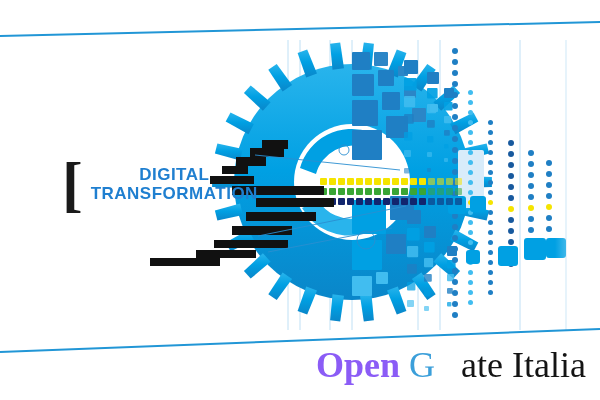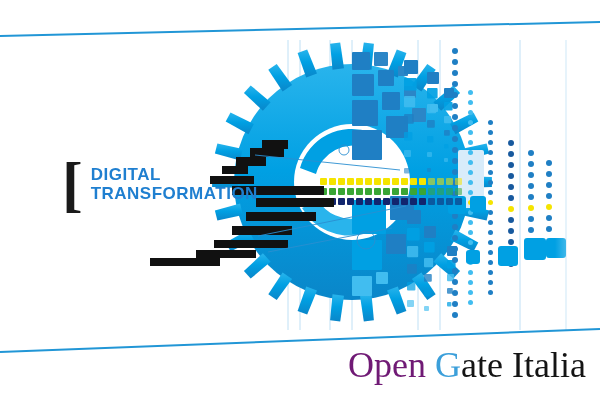--- a/index.html
+++ b/index.html
@@ -343,23 +343,23 @@
 
       <rect x="555" y="0" width="45" height="400" fill="url(#fadeRight)"></rect>
     </g>
 
     <line id="topline" x1="0" y1="36" x2="600" y2="22" stroke="#2196d6" stroke-width="2"></line>
     <line id="botline" x1="0" y1="352" x2="600" y2="329" stroke="#2196d6" stroke-width="2"></line>
   </svg>
 
   <div style="position:absolute; left:62px; top:160px; display:flex; align-items:center;">
     <div class="brand" style="font-size:62px; line-height:0.78; font-weight:bold; color:#1a1a1a; margin-right:8px;">[</div>
-    <div style="text-align:left;">
+    <div style="text-align:center;">
       <div class="txt-digital" style="color:#1f7fd0; font-size:17px; line-height:19px;">DIGITAL</div>
       <div class="txt-digital" style="color:#1f7fd0; font-size:17px; line-height:19px;">TRANSFORMATION</div>
     </div>
   </div>
 
   <div class="brand" style="position:absolute; right:14px; bottom:14px; white-space:nowrap;">
-    <span style="font-size:36px; color:#701a75;">Open</span><span style="display:inline-block;width:9px;"></span><span style="font-size:36px; color:#3b9fda;">G</span><span style="font-size:36px; color:#141414;">ate</span><span style="display:inline-block;width:9px;"></span><span style="font-size:36px; color:#141414;margin-top:20px;">Italia</span>
+    <span style="font-size:36px; color:#8b5cf6;font-weight:bold;">Open</span><span style="display:inline-block;width:9px;"></span><span style="font-size:36px; color:#3b9fda;">G</span><span style="font-size:36px; color:#141414;margin-left:26px;">ate</span><span style="display:inline-block;width:9px;"></span><span style="font-size:36px; color:#141414;margin-top:20px;">Italia</span>
   </div>
 
 </div>
 
 </body></html>

